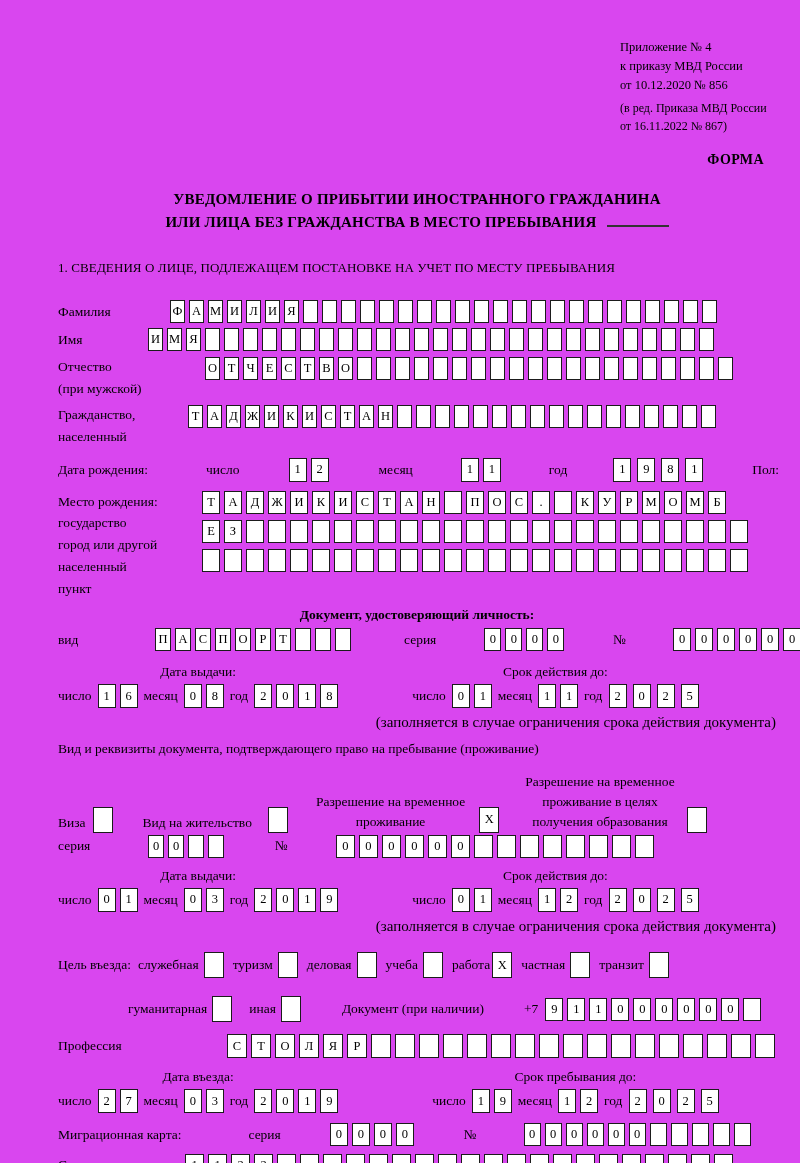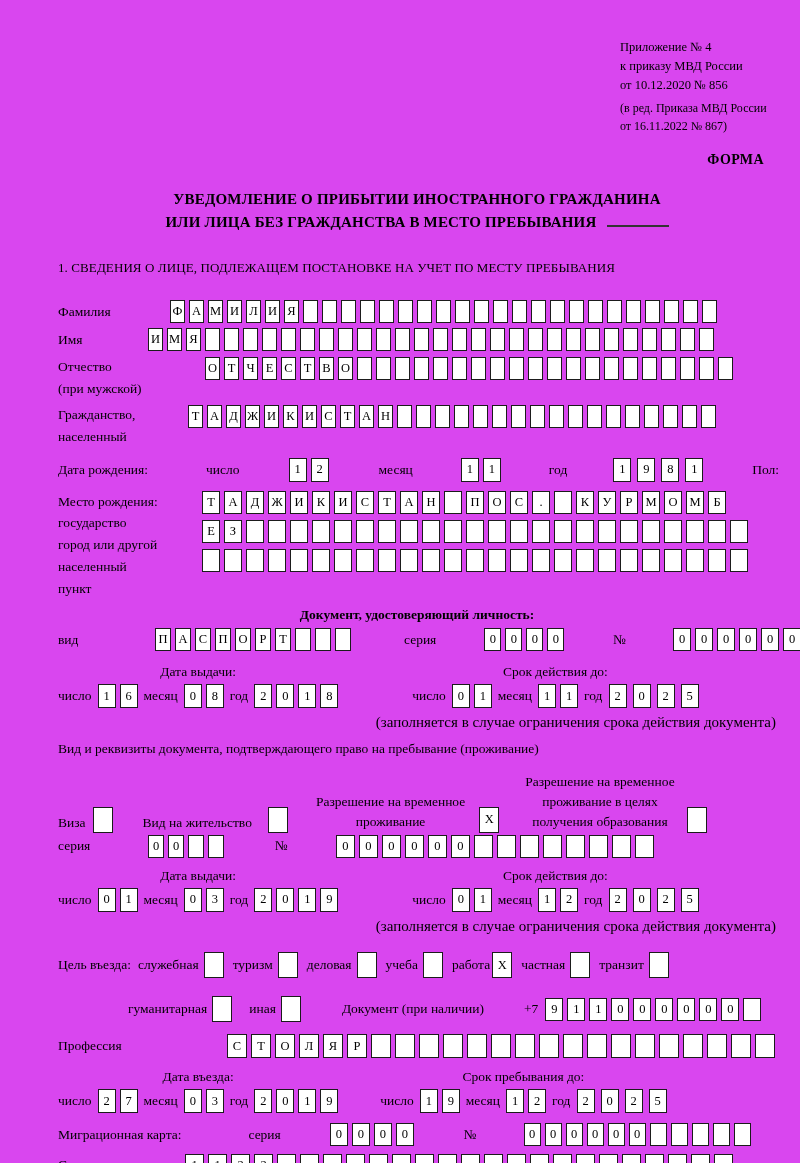--- a/index.html
+++ b/index.html
@@ -647,21 +647,21 @@
           </span>
         <span class="w">год</span>
         <span class="boxes date">
             <span class="box">2</span>
             <span class="box">0</span>
             <span class="box">1</span>
             <span class="box">9</span>
           </span>
       </div>
     </div>
-    <div class="dgroup" style="margin-left:42px">
+    <div class="dgroup" style="margin-left:94px">
       <div class="dcap">Срок пребывания до:</div>
       <div class="dline">
         <span class="w">число</span>
         <span class="boxes date">
             <span class="box">1</span>
             <span class="box">9</span>
           </span>
         <span class="w">месяц</span>
         <span class="boxes date">
             <span class="box">1</span>

